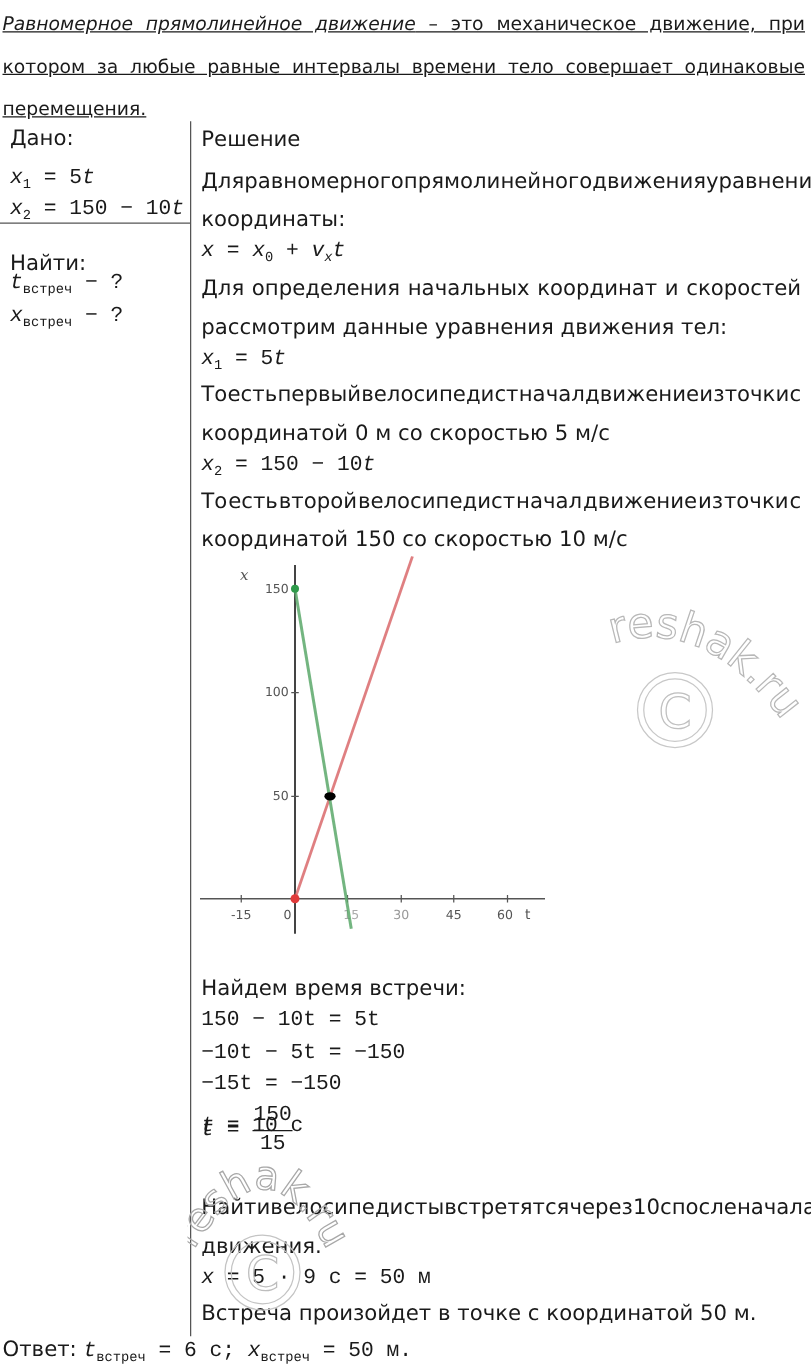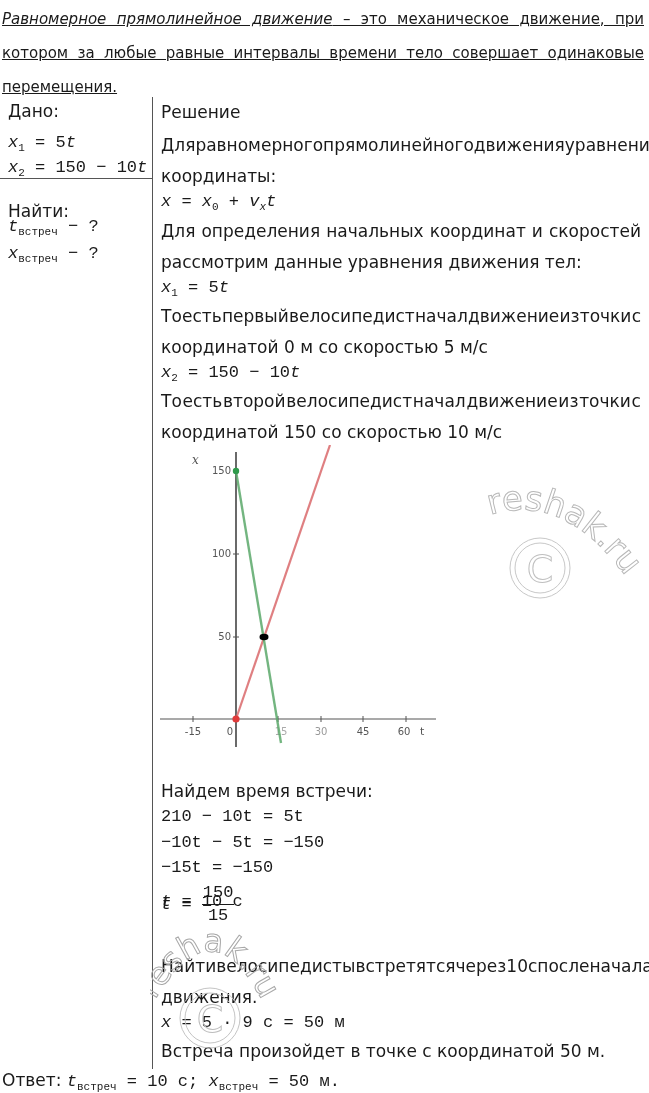--- a/index.html
+++ b/index.html
@@ -103,21 +103,21 @@
       <span>велосипедист</span>
       <span>начал</span>
       <span>движение</span>
       <span>из</span>
       <span>точки</span>
       <span>с</span>
   </div>
   <div class="line" style="top:422px">координатой 150 со скоростью 10 м/с</div>
 
   <div class="line" style="top:781px">Найдем время встречи:</div>
-  <div class="line math" style="top:807px">210 − 10t = 5t</div>
+  <div class="line math" style="top:807px">150 − 10t = 5t</div>
   <div class="line math" style="top:833px">−10t − 5t = −150</div>
   <div class="line math" style="top:858px">−15t = −150</div>
 
   <div class="line math" style="top:882px">
     <i style="vertical-align:middle">t</i><span style="vertical-align:middle"> = </span><span class="frac"><span class="num">150</span><span class="den">15</span></span>
   </div>
 
   <div class="line math" style="top:892px"><i>t</i><span> = 10 с</span></div>
 
   <div class="line just" style="top:956px">
@@ -164,21 +164,21 @@
     <text x="71" y="29" font-size="10" fill="#555" text-anchor="end" font-family="DejaVu Sans, sans-serif">150</text>
     <text x="32" y="19" font-size="12" fill="#555" font-style="italic" font-family="DejaVu Serif, serif">x</text>
   </g>
   <line x1="76" y1="274" x2="170" y2="0" stroke="#d9686b" stroke-width="2.2" stroke-opacity="0.85"></line>
   <line x1="76" y1="26" x2="121" y2="298" stroke="#5aa86a" stroke-width="2.4" stroke-opacity="0.85"></line>
   <circle cx="76" cy="26" r="3.2" fill="#2e9a4a"></circle>
   <circle cx="76" cy="274" r="3.6" fill="#e03a3a"></circle>
   <ellipse cx="104" cy="192" rx="4.5" ry="3.3" fill="#000"></ellipse>
 </svg>
 
-<div class="answer"><span>Ответ: </span><span class="math"><i>t</i><sub>встреч</sub><span> = 10 с;  </span></span><span class="math"><i>x</i><sub>встреч</sub><span> = 50 м.</span></span></div>
+<div class="answer"><span>Ответ: </span><span class="math"><i>t</i><sub>встреч</sub><span> = 6 с;  </span></span><span class="math"><i>x</i><sub>встреч</sub><span> = 50 м.</span></span></div>
 
 <svg class="watermark" style="left:460px; top:470px" width="190" height="150">
   <defs>
       <path id="wm1" d="M 30 45 Q 110 20 175 120"></path>
     </defs>
   <text font-size="34" font-family="DejaVu Sans, sans-serif" fill="none" stroke="#b8b8b8" stroke-width="1"><textPath href="#wm1">reshak.ru</textPath></text>
   <circle cx="80" cy="98" r="30" fill="none" stroke="#c8c8c8" stroke-width="1"></circle>
   <circle cx="80" cy="98" r="25" fill="none" stroke="#c8c8c8" stroke-width="1"></circle>
   <text x="80" y="112" font-size="38" text-anchor="middle" fill="none" stroke="#c0c0c0" stroke-width="1" font-family="DejaVu Sans, sans-serif">C</text>
 </svg>

